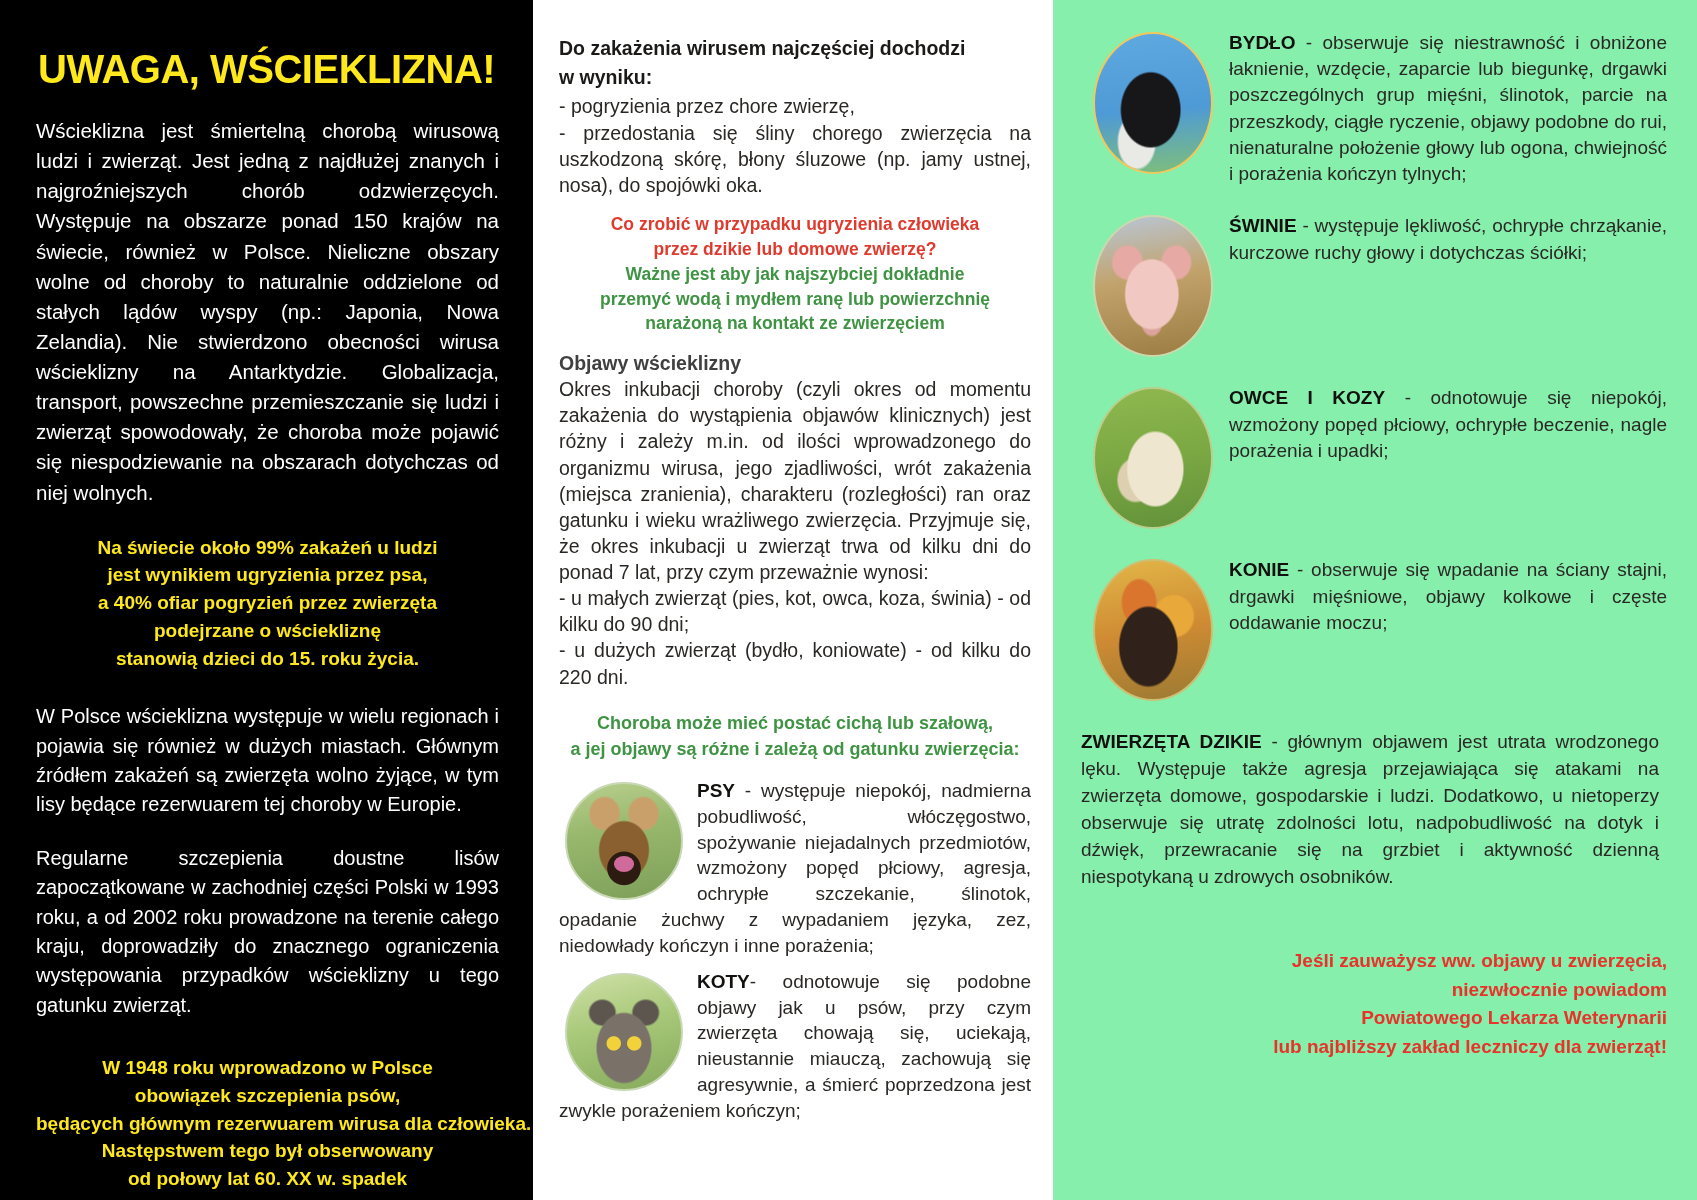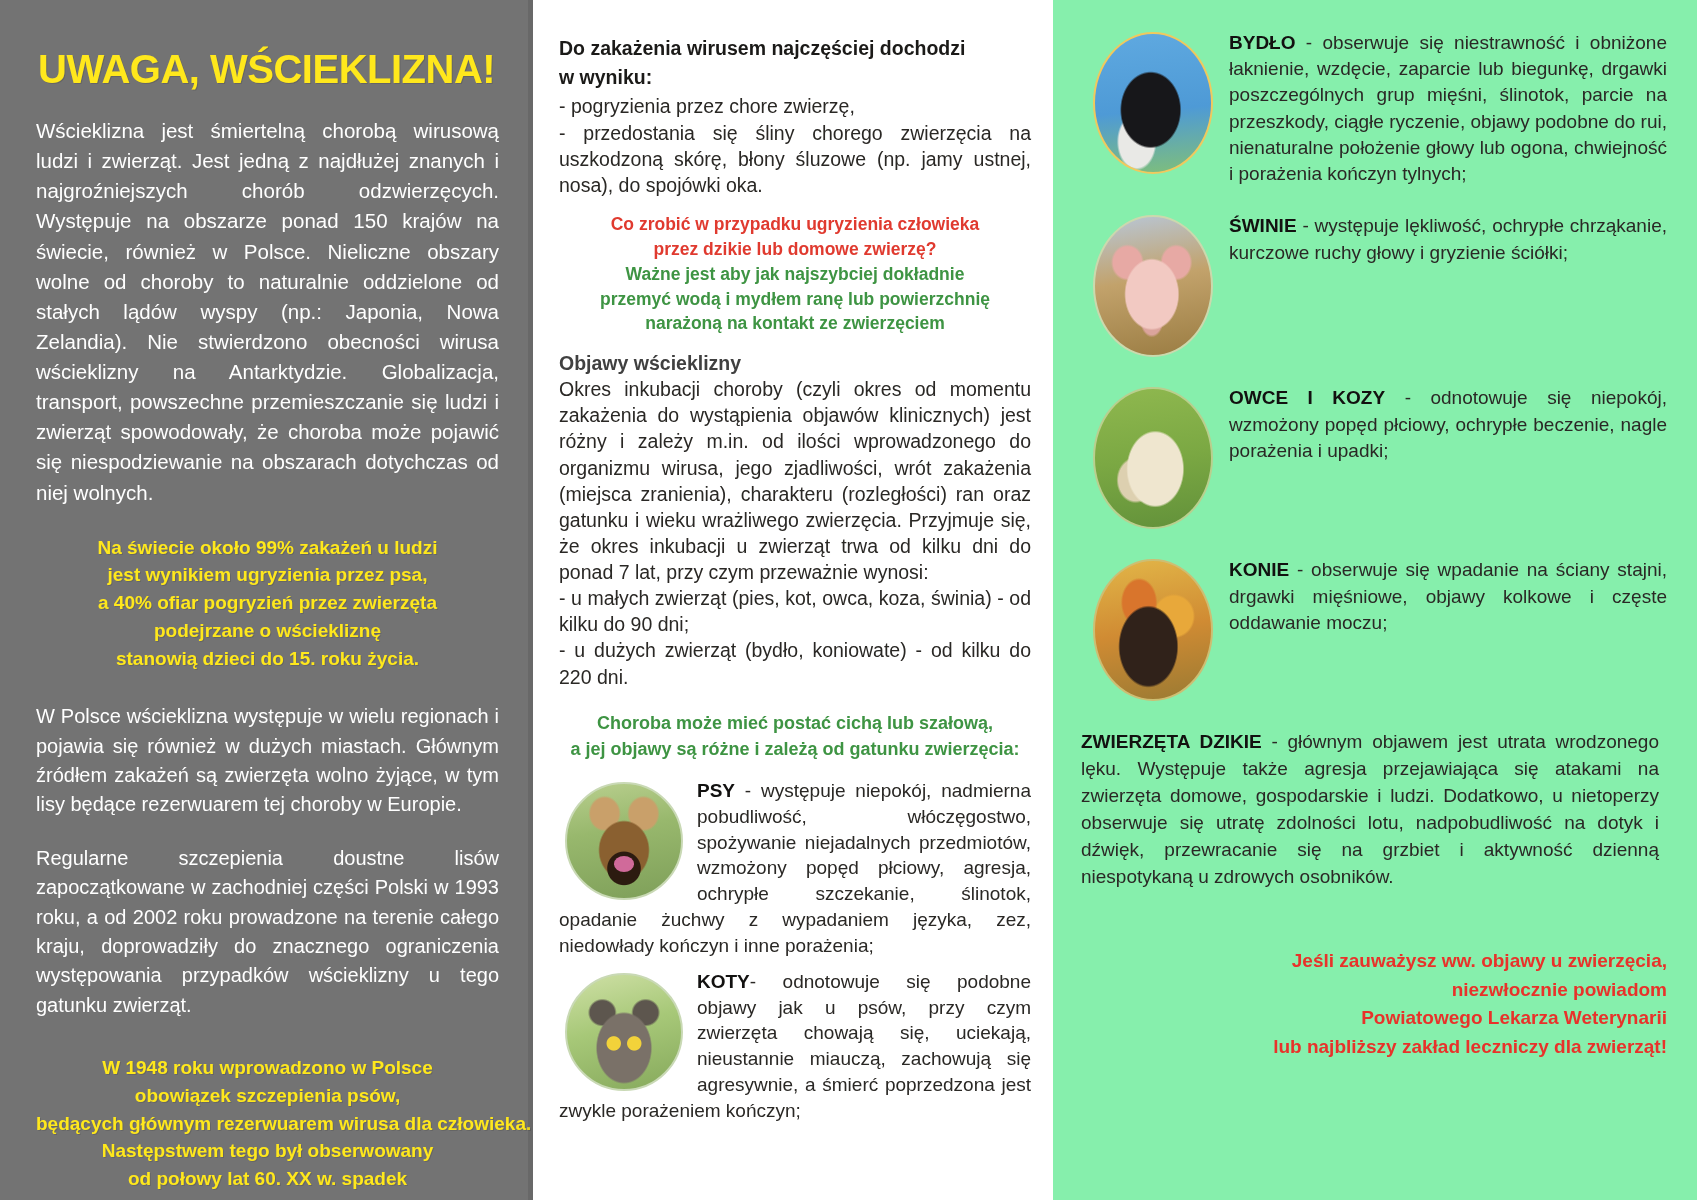--- a/index.html
+++ b/index.html
@@ -20,21 +20,21 @@
     height: 1200px;
     display: flex;
     background: #fdfdfb;
     position: relative;
   }
 
   
   .panel-left {
     width: 533px;
     flex: 0 0 533px;
-    background: #737373;
+    background: #000000;
     padding: 30px 34px 18px 36px;
     box-sizing: border-box;
     color: #ffffff;
     position: relative;
   }
   .panel-left::after {
     content: "";
     position: absolute;
     top: 0; right: 0; bottom: 0;
     width: 5px;
@@ -346,21 +346,21 @@
     <div class="right-row">
       <div class="right-photo ph-cow"></div>
       <div class="right-body">
         <span class="tag">BYDŁO</span><span> - obserwuje się niestrawność i obniżone łaknienie, wzdęcie, zaparcie lub biegunkę, drgawki poszczególnych grup mięśni, ślinotok, parcie na przeszkody, ciągłe ryczenie, objawy podobne do rui, nienaturalne położenie głowy lub ogona, chwiejność i porażenia kończyn tylnych;</span>
       </div>
     </div>
 
     <div class="right-row">
       <div class="right-photo ph-pig"></div>
       <div class="right-body">
-        <span class="tag">ŚWINIE</span><span> - występuje lękliwość, ochrypłe chrząkanie, kurczowe ruchy głowy i gryzienie ściółki;</span>
+        <span class="tag">ŚWINIE</span><span> - występuje lękliwość, ochrypłe chrząkanie, kurczowe ruchy głowy i dotychczas ściółki;</span>
       </div>
     </div>
 
     <div class="right-row">
       <div class="right-photo ph-sheep"></div>
       <div class="right-body">
         <span class="tag">OWCE I KOZY</span><span> - odnotowuje się niepokój, wzmożony popęd płciowy, ochrypłe beczenie, nagle porażenia i upadki;</span>
       </div>
     </div>
 

